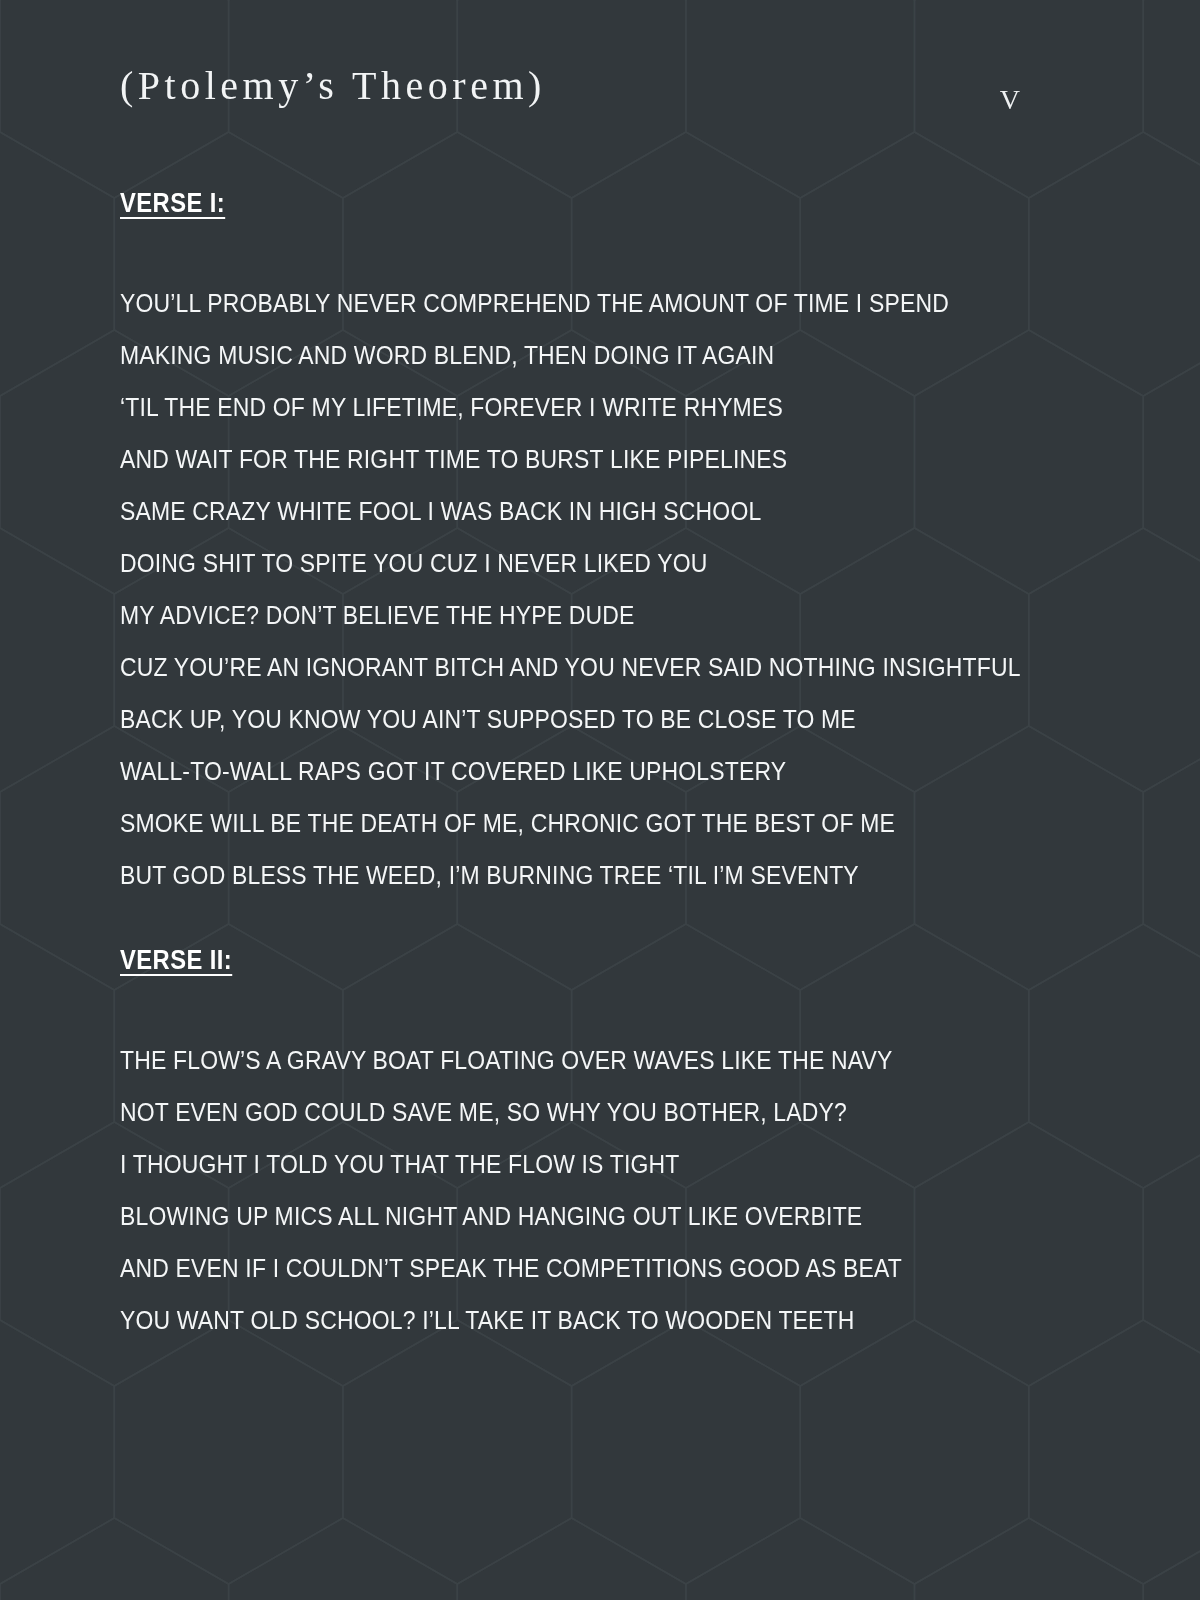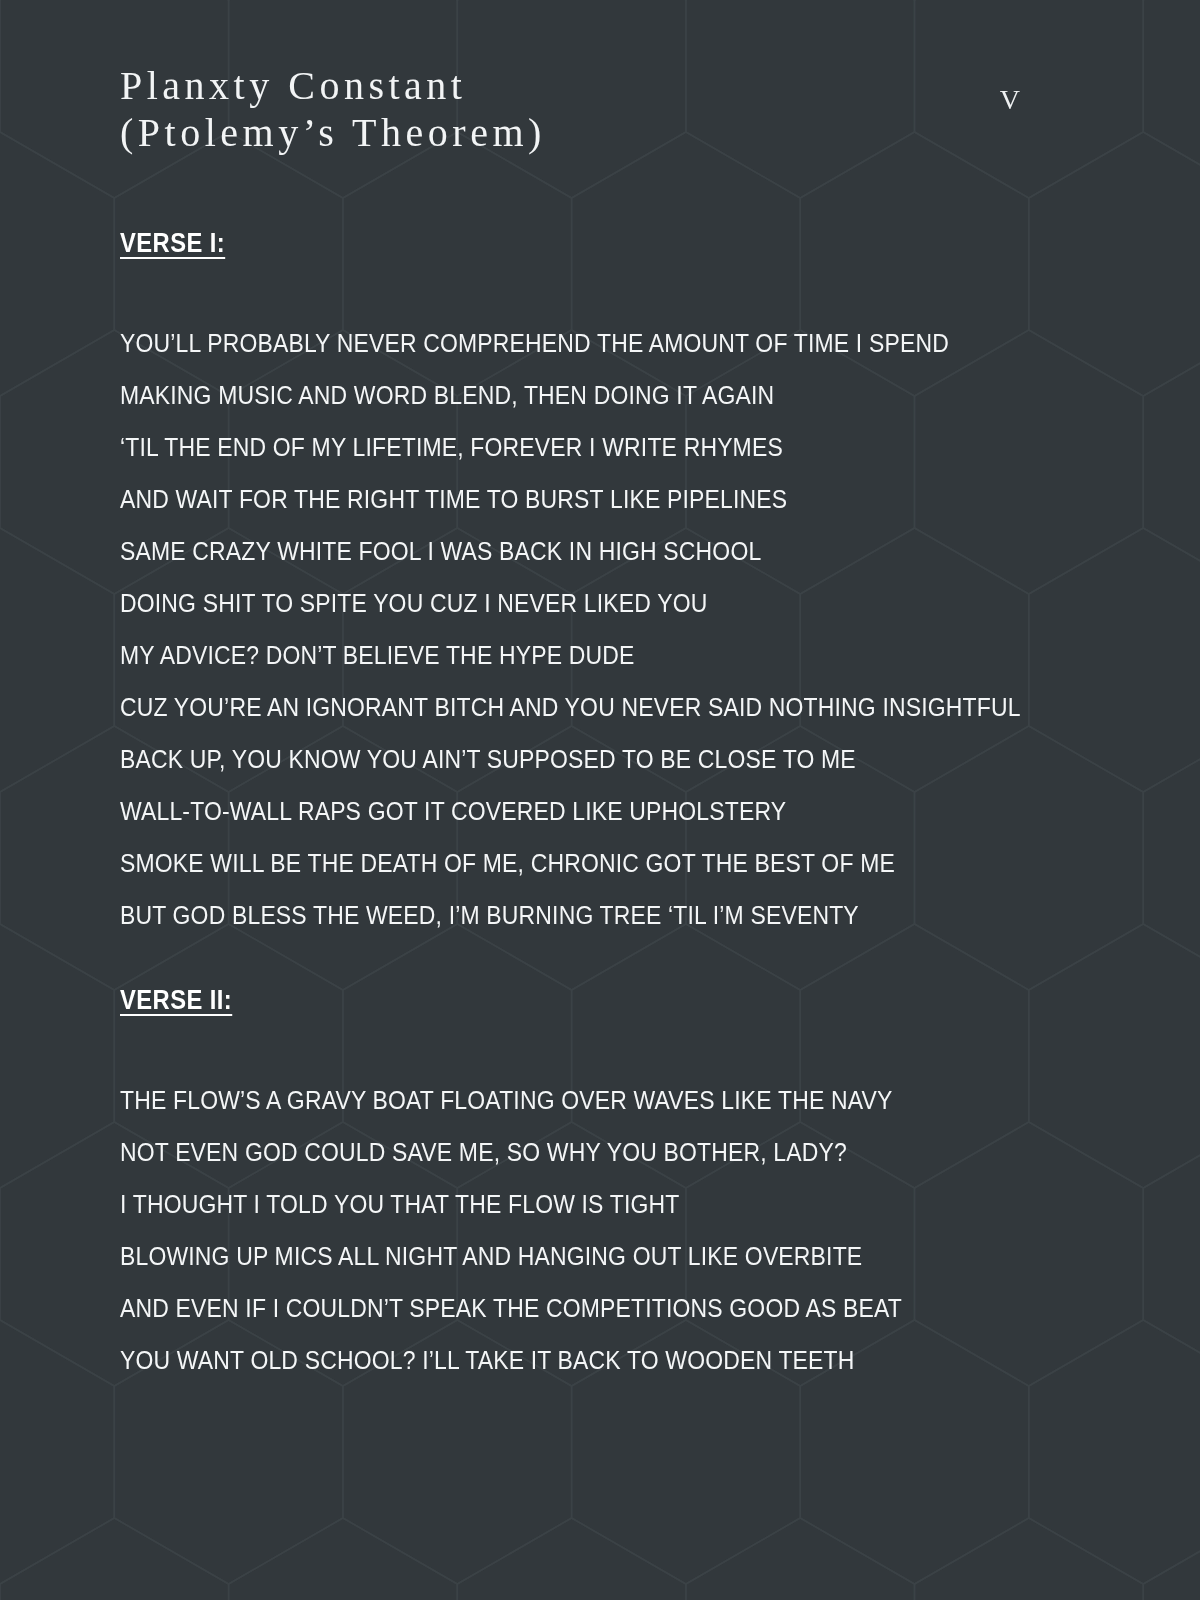--- a/index.html
+++ b/index.html
@@ -197,21 +197,20 @@
     <polygon points="914.5,1716.0 1028.8,1782.0 1028.8,1914.0 914.5,1980.0 800.2,1914.0 800.2,1782.0" fill="none" stroke="#3b4246" stroke-width="1.6"></polygon>
     <polygon points="1143.2,1716.0 1257.5,1782.0 1257.5,1914.0 1143.2,1980.0 1028.8,1914.0 1028.8,1782.0" fill="none" stroke="#3b4246" stroke-width="1.6"></polygon>
     <polygon points="1371.8,1716.0 1486.1,1782.0 1486.1,1914.0 1371.8,1980.0 1257.5,1914.0 1257.5,1782.0" fill="none" stroke="#3b4246" stroke-width="1.6"></polygon>
     <polygon points="1600.4,1716.0 1714.7,1782.0 1714.7,1914.0 1600.4,1980.0 1486.1,1914.0 1486.1,1782.0" fill="none" stroke="#3b4246" stroke-width="1.6"></polygon>
   </svg>
 
 <div id="page">
 
   <div class="header">
     <div class="title-block">
-      <div class="title-line">Planxty Constant</div>
       <div class="title-line">(Ptolemy’s Theorem)</div>
     </div>
     <div class="page-marker">V</div>
   </div>
 
   <div class="content" id="verses-root">
       <div class="verse-block"><div class="verse-heading">VERSE I:</div><div class="verse-lines">
           <div class="verse-line">YOU’LL PROBABLY NEVER COMPREHEND THE AMOUNT OF TIME I SPEND</div>
           <div class="verse-line">MAKING MUSIC AND WORD BLEND, THEN DOING IT AGAIN</div>
           <div class="verse-line">‘TIL THE END OF MY LIFETIME, FOREVER I WRITE RHYMES</div>

